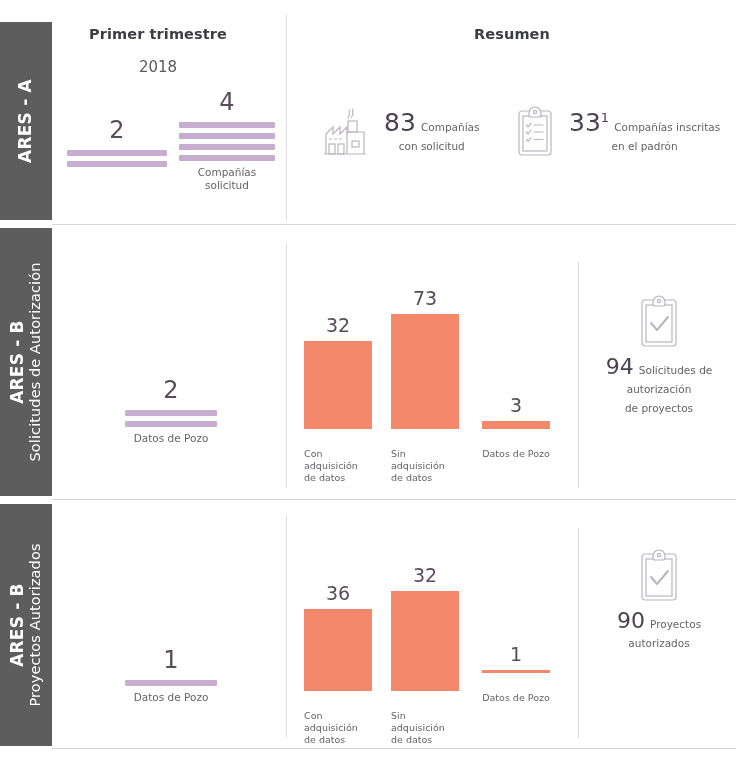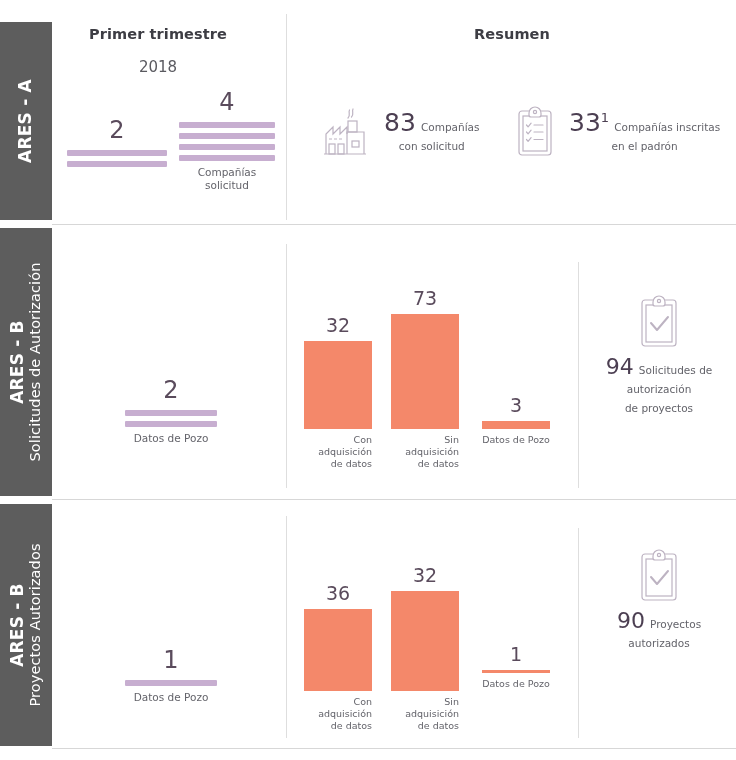--- a/index.html
+++ b/index.html
@@ -45,21 +45,21 @@
   }
 
   
   .lines{display:flex;flex-direction:column;align-items:center;gap:5px;}
   .lines i{display:block;height:6px;border-radius:1px;background:#c7aed0;}
 
   
   .barwrap{position:absolute;display:flex;flex-direction:column;align-items:center;}
   .barnum{font-size:19px;color:#5a4b5c;line-height:1;margin-bottom:6px;}
   .bar{background:#f4886a;width:100%;}
-  .barlab{font-size:9.5px;color:#63636a;line-height:1.25;margin-top:5px;text-align:right;white-space:pre-line;}
+  .barlab{font-size:9.5px;color:#63636a;line-height:1.25;margin-top:19px;text-align:left;white-space:pre-line;}
 
   
   .sum{position:absolute;text-align:center;}
   .sum .ico{display:flex;justify-content:center;margin-bottom:6px;}
   .sum .val{font-size:22px;color:#4c3f52;line-height:1;}
   .sum .cap{font-size:10.5px;color:#63636a;line-height:1.3;margin-top:5px;white-space:pre-line;}
 
   
   .pair{position:absolute;display:flex;align-items:center;gap:12px;}
   .pair .txt{text-align:center;}

